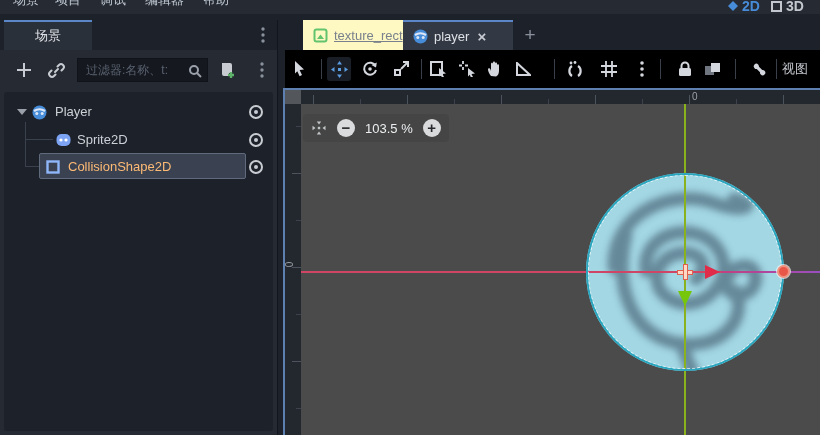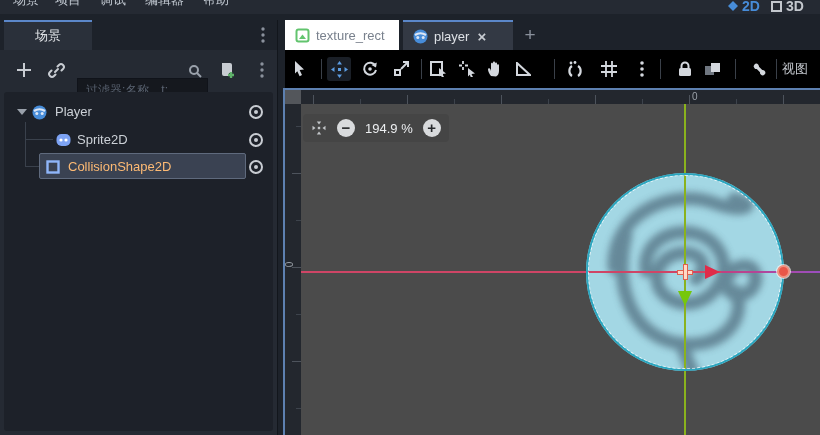--- a/index.html
+++ b/index.html
@@ -15,37 +15,37 @@
   #ws-3d { color:#c3c7cd; }
 
   
   #left-dock { left:0; top:20px; width:277px; height:415px; }
   #dock-tabbar { left:0; top:0; width:277px; height:30px; }
   .dock-tab { position:absolute; top:0; height:30px; display:flex; align-items:center; justify-content:center; font-size:13px; }
   #tab-scene { left:4px; width:88px; background:#2a303a; border-top:2px solid #5b87c9; color:#dfe2e6; }
   #tab-import { left:92px; width:84px; color:#717a86; }
   #dock-body { left:0; top:30px; width:277px; height:385px; background:#252a33; }
   .tool-btn { position:absolute; width:24px; height:24px; display:flex; align-items:center; justify-content:center; cursor:pointer; }
-  #filter-input { position:absolute; left:77px; top:8px; width:131px; height:24px; background:#15181e; border:1px solid #10131a; border-radius:0; color:#aab1bb; font-size:12px; padding:0 22px 0 8px; outline:none;margin-top:20px; }
+  #filter-input { position:absolute; left:77px; top:8px; width:131px; height:24px; background:#15181e; border:1px solid #10131a; border-radius:0; color:#aab1bb; font-size:12px; padding:0 22px 0 8px; outline:none; }
   #filter-input::placeholder { color:#596270; }
   #tree-panel { position:absolute; left:4px; top:42px; width:269px; height:339px; background:#1d2129; border-radius:3px; }
   .tree-row { position:absolute; height:24px; display:flex; align-items:center; }
   .tree-label { font-size:13px; color:#ccd1d7; }
   .tree-line { position:absolute; background:#3a414c; }
   #row-selected-box { position:absolute; left:35px; top:61px; width:207px; height:26px; background:#3a4252; border:1px solid #5f6a7d; border-radius:2px; }
   .eye-btn { position:absolute; left:244px; width:16px; height:16px; }
   .chevron-down { width:0; height:0; border-left:5px solid transparent; border-right:5px solid transparent; border-top:6px solid #99a0aa; }
 
   
   #dock-divider { left:277px; top:20px; width:1px; height:415px; background:#12161c; }
 
   
   #scene-tabbar { left:285px; top:20px; width:535px; height:30px; }
   .scene-tab { position:absolute; top:0; height:30px; display:flex; align-items:center; font-size:13px; gap:6px; padding:0 10px; }
-  #scene-tab-1 { left:0; width:114px; background:#ffffff; color:#79818d; }
+  #scene-tab-1 { left:18px; width:114px; background:#fef9c3; color:#79818d;text-decoration:underline; }
   #scene-tab-2 { left:118px; width:110px; background:#333944; border-top:2px solid #5b87c9; color:#dde0e5; }
   .tab-close { font-size:15px; font-weight:bold; color:#c9cdd3; margin-left:2px; cursor:pointer; }
   #new-tab { position:absolute; left:232px; top:2px; width:26px; height:26px; color:#8a919c; font-size:19px; display:flex; align-items:center; justify-content:center; cursor:pointer; }
 
   
   #canvas-toolbar { left:285px; top:50px; width:535px; height:38px; background:#000000;font-family:Liberation Mono, monospace; }
   .tb { position:absolute; top:7px; width:24px; height:24px; display:flex; align-items:center; justify-content:center; cursor:pointer; border-radius:3px; }
   .tb.active { background:#1a1f27; }
   .tb-sep { position:absolute; top:9px; width:1px; height:20px; background:#3a4049; }
   #view-menu { position:absolute; top:7px; left:497px; height:24px; display:flex; align-items:center; font-size:13px; color:#c3c7cd; cursor:pointer; }
@@ -389,17 +389,17 @@
       <svg width="16" height="16" viewBox="0 0 16 16">
         <g fill="#c2c5c8">
           <path d="M8 4.5 L5.8 1.5 h4.4 Z"></path>
             <path d="M8 11.5 L10.2 14.5 H5.8 Z"></path>
           <path d="M4.5 8 L1.5 5.8 v4.4 Z"></path>
             <path d="M11.5 8 L14.5 10.2 V5.8 Z"></path>
           <rect x="6.8" y="6.8" width="2.4" height="2.4"></rect>
         </g>
       </svg>
       <div class="zoom-btn">−</div>
-      <span id="zoom-level">194.9 %</span>
+      <span id="zoom-level">103.5 %</span>
       <div class="zoom-btn">+</div>
     </div>
   </div>
 </div>
 
 </body></html>

